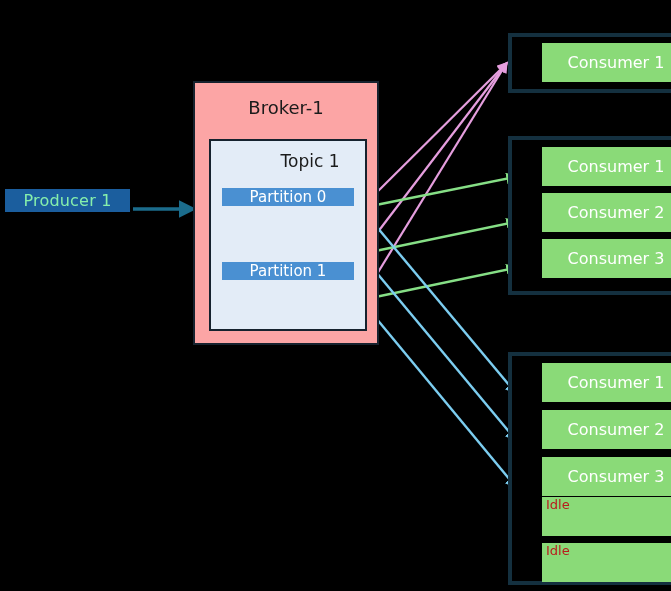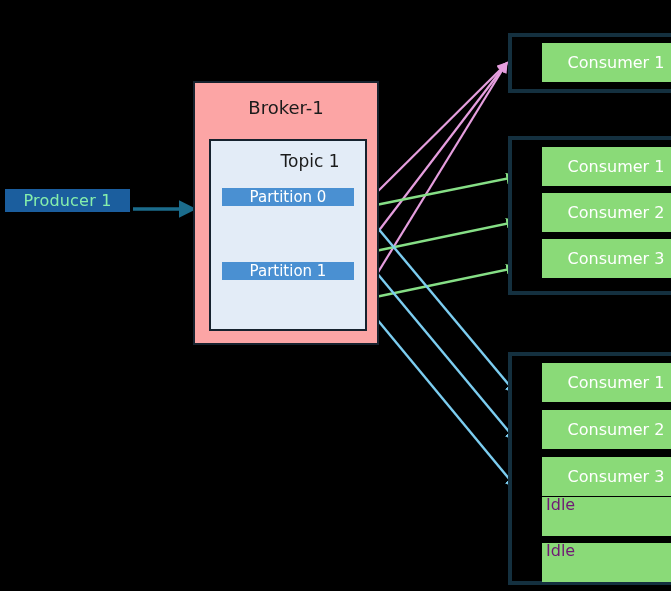--- a/index.html
+++ b/index.html
@@ -119,22 +119,22 @@
     align-items: center;
     justify-content: center;
     color: #ffffff;
     font-size: 16px;
     margin-left: 20px;
   }
   .idle-tag {
     position: absolute;
     left: 4px;
     top: 1px;
-    color: #701a75;
-    font-size: 16px;
+    color: #b91c1c;
+    font-size: 13px;
     line-height: 13px;
   }
 </style>
 </head>
 <body>
 
 <div id="stage">
 
   <svg id="arrow-layer" viewBox="0 0 671 591">
     <defs>

